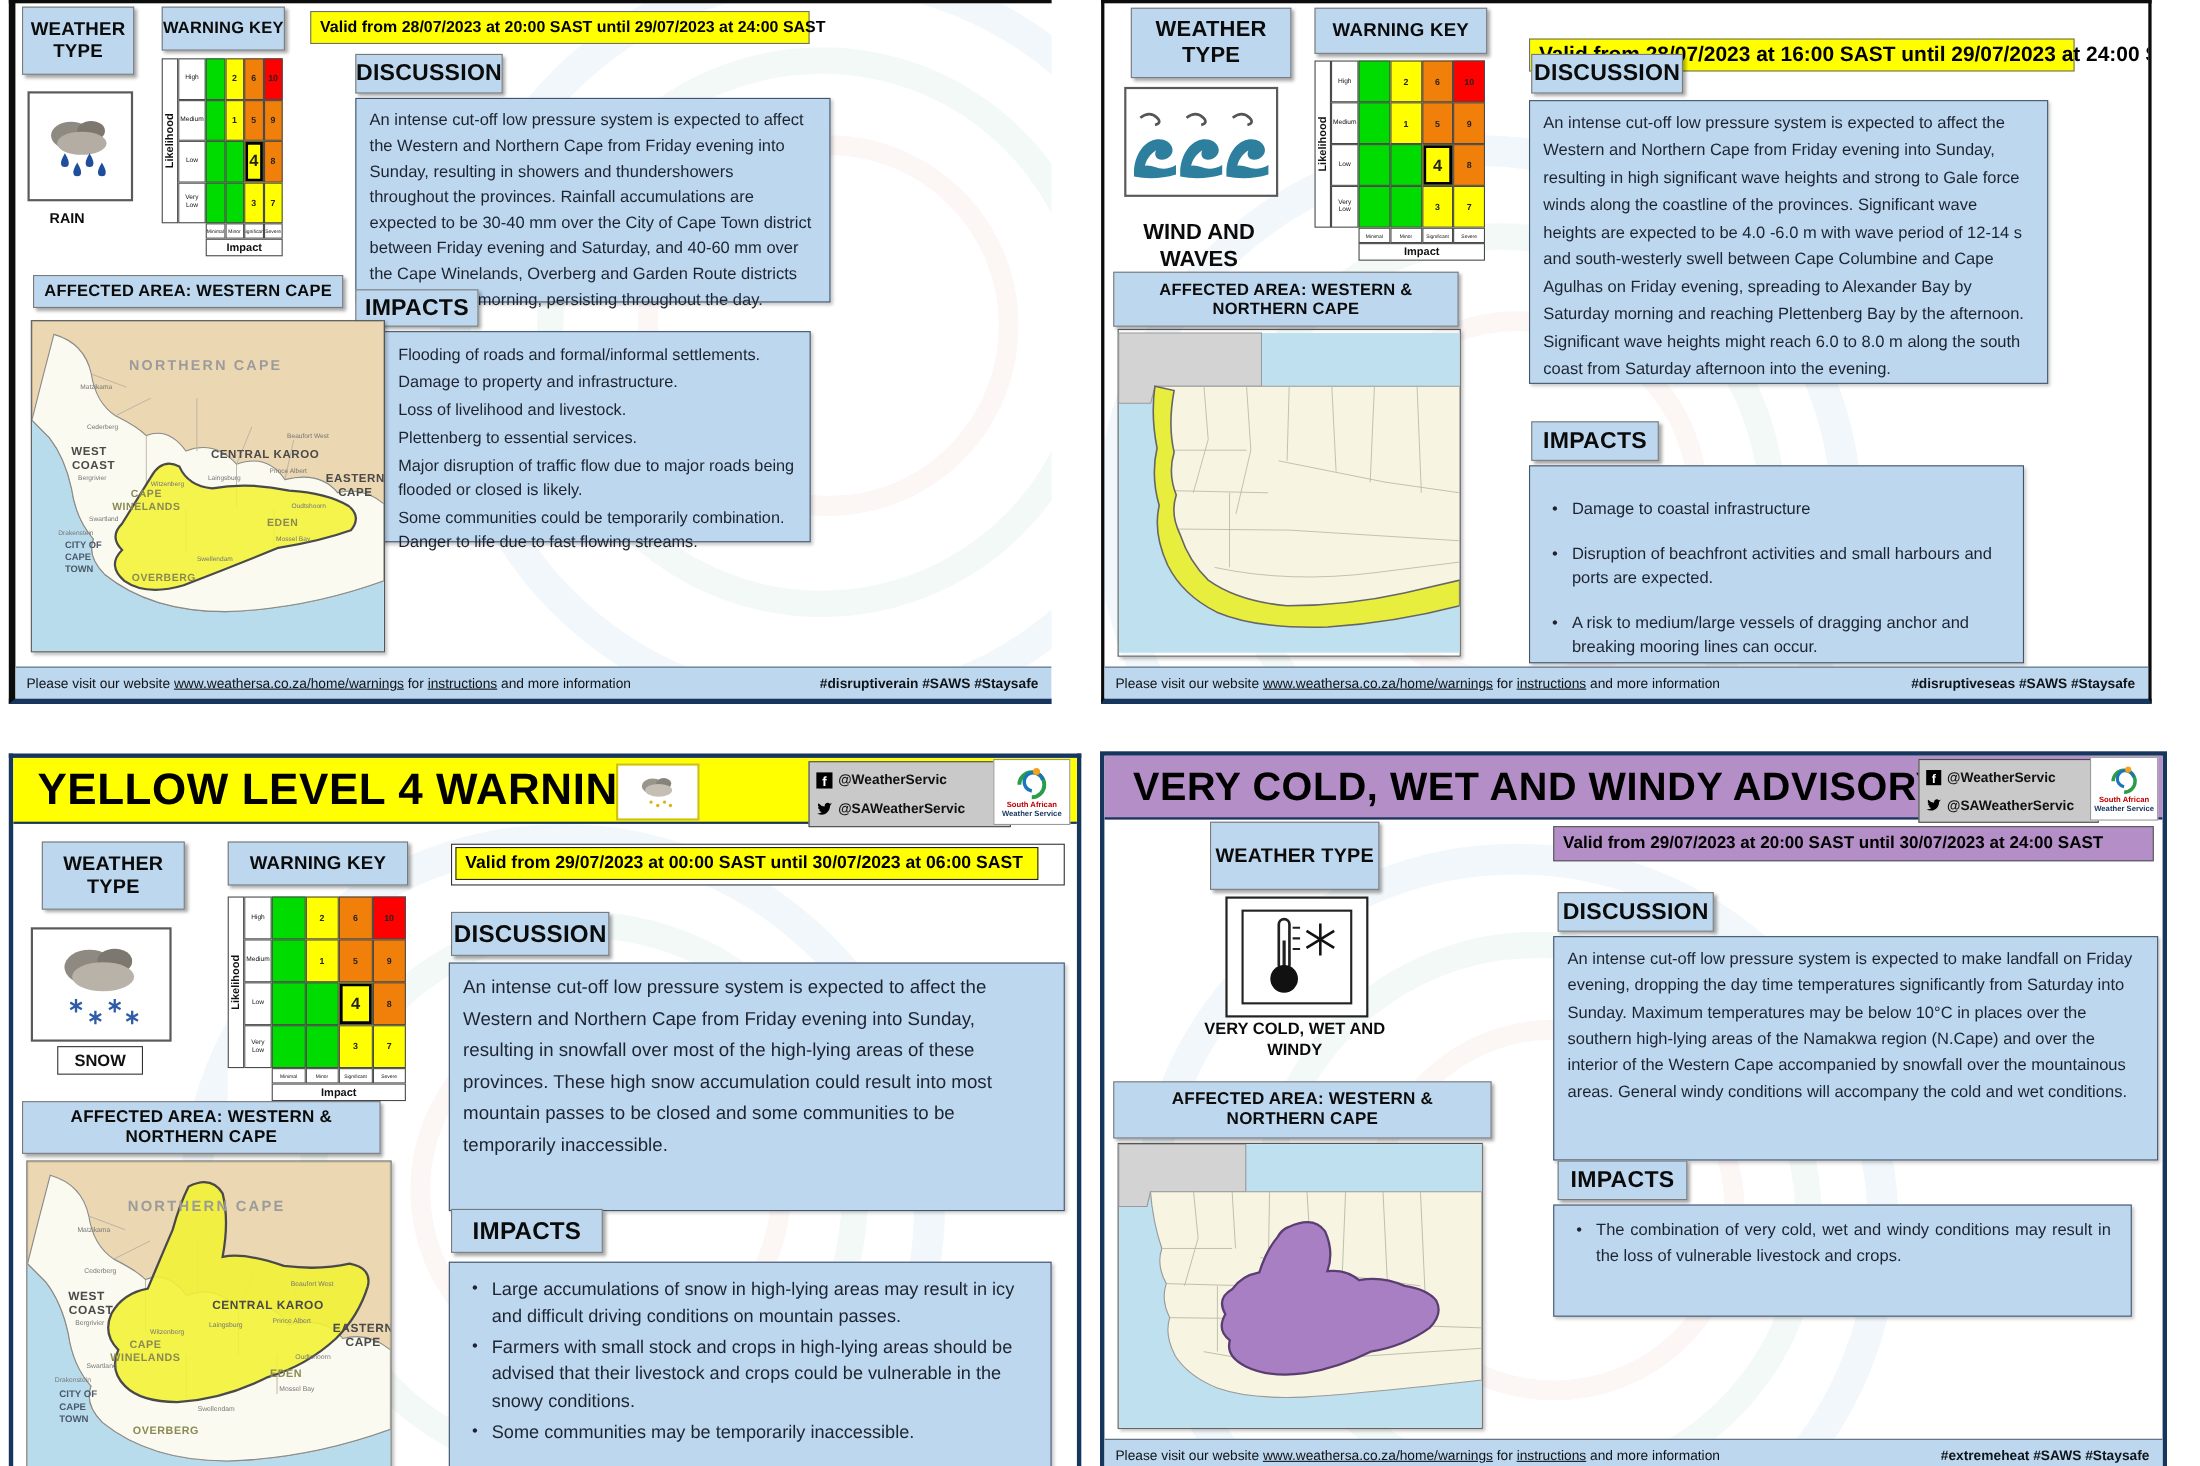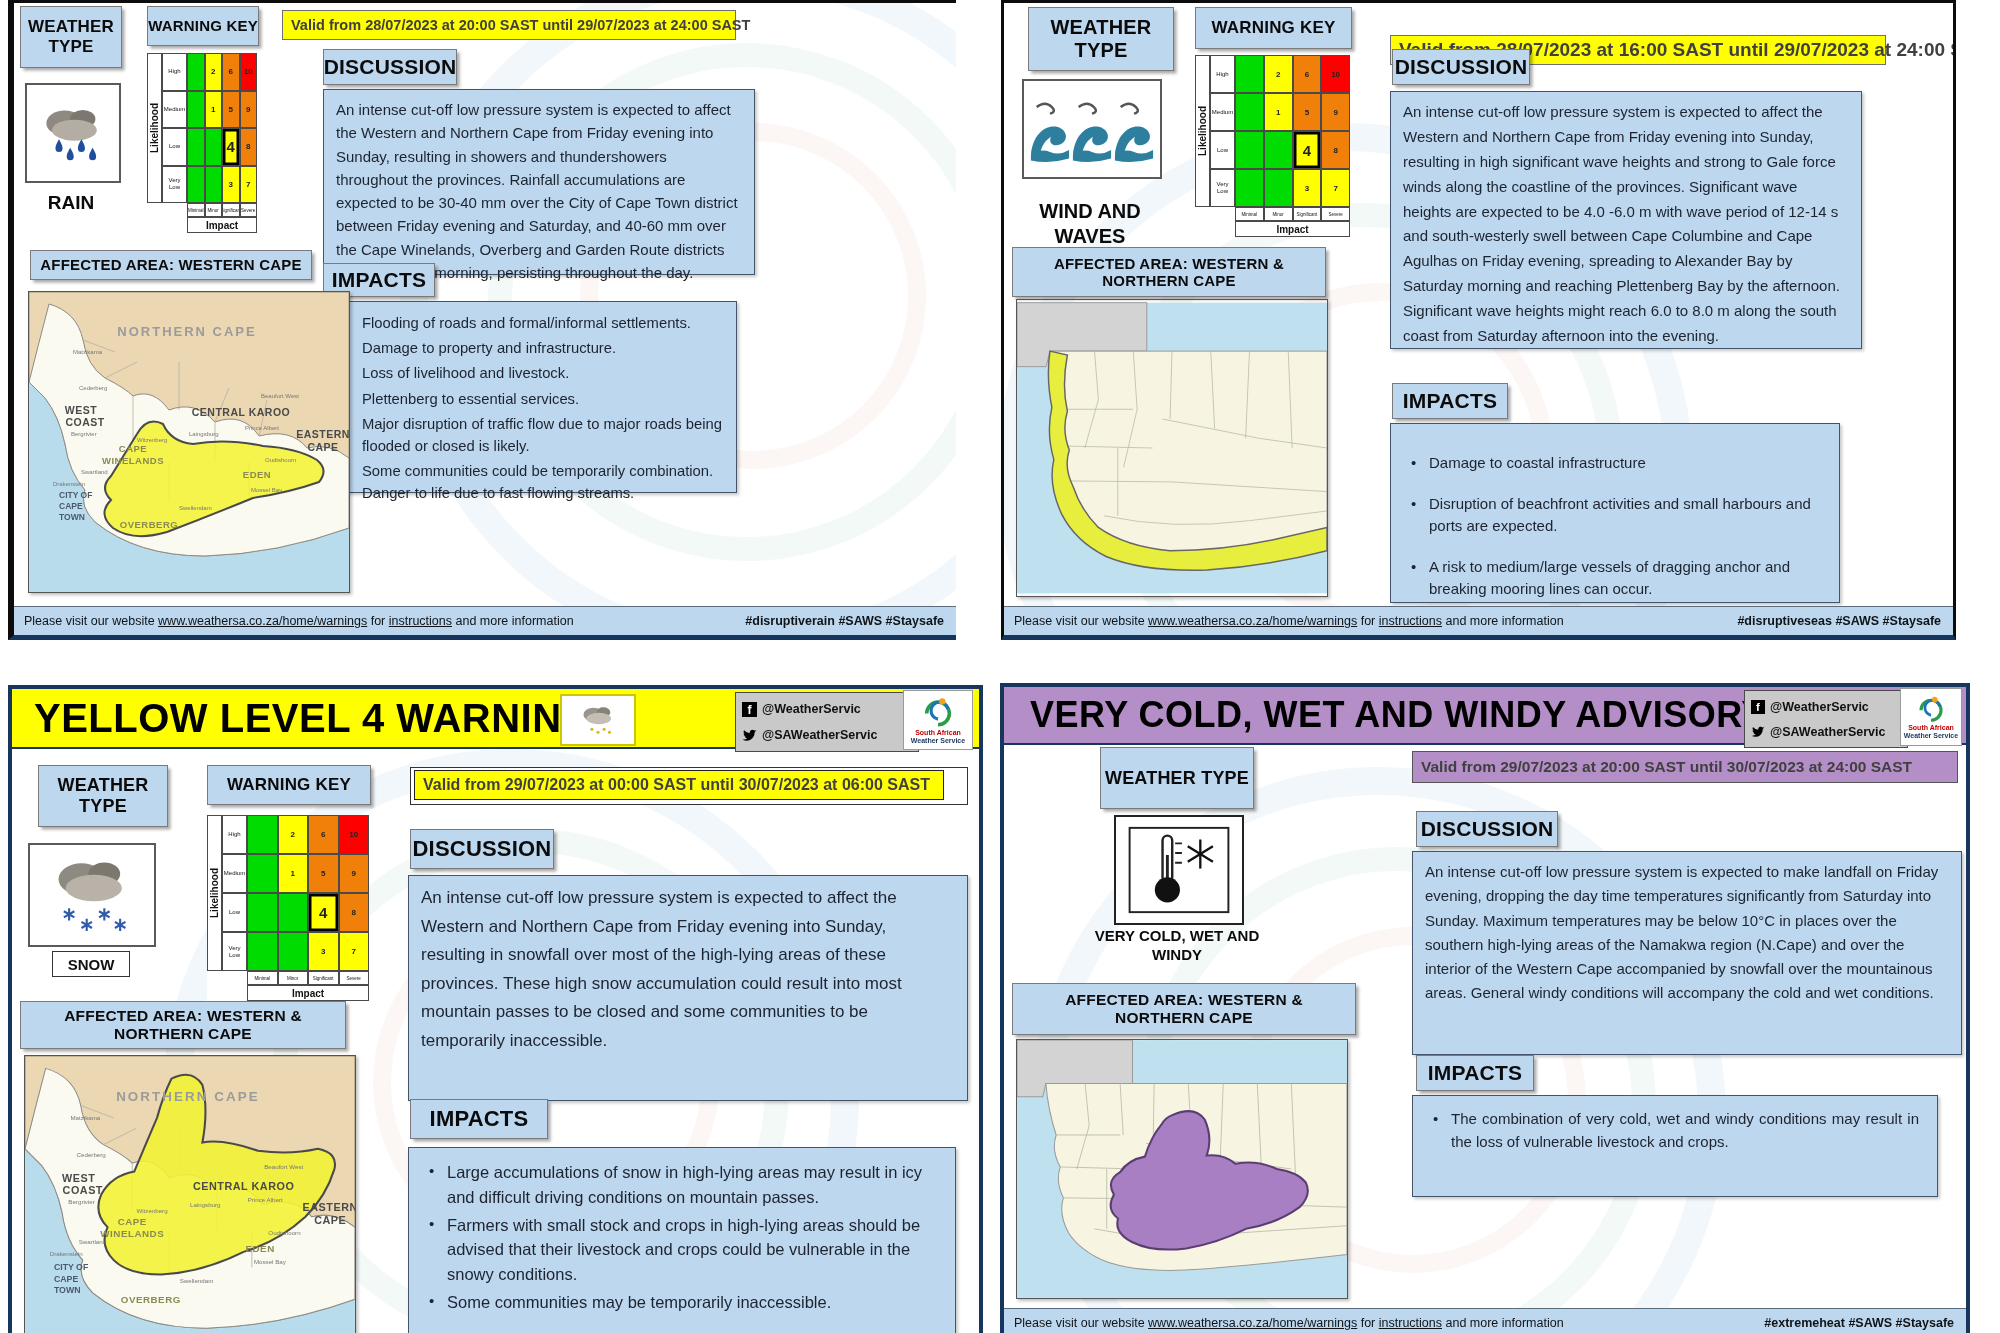--- a/index.html
+++ b/index.html
@@ -13,21 +13,21 @@
   .wm .r3{width:310px;height:310px;border:18px solid rgba(225,150,140,.09);right:30px;top:120px;}
 
   .hdr{position:absolute;background:#bdd7ee;border:1px solid #7a7a7a;
        box-shadow:2.5px 2.5px 3px rgba(0,0,0,.35);font-weight:800;
        display:flex;align-items:center;justify-content:center;text-align:center;
        font-size:21px;letter-spacing:.2px;color:#0b0b0b;line-height:1.15;}
   .tbox{position:absolute;background:#bdd7ee;border:1.3px solid #44546a;color:#1d2430;
         box-shadow:2px 2px 3px rgba(0,0,0,.22);}
   .disc{padding:8px 12px;font-size:15px;line-height:1.55;}
   .valid{position:absolute;background:#ffff00;border:1px solid #6f6f6f;font-weight:700;
-         display:flex;align-items:center;padding:0 8px;white-space:nowrap;color:#404040;}
+         display:flex;align-items:center;padding:0 8px;white-space:nowrap;color:#000000;}
   .iconbox{position:absolute;background:#fff;border:2px solid #5a5a5a;display:flex;
            align-items:center;justify-content:center;}
   .wname{position:absolute;font-weight:800;text-align:center;color:#0b0b0b;line-height:1.25;}
   ul.impacts{margin:0;padding:10px 14px 8px 16px;}
   ul.impacts li{list-style:none;position:relative;padding-left:22px;line-height:1.5;}
   ul.impacts li:before{content:"\2022";position:absolute;left:4px;font-size:15px;}
   .footer{position:absolute;left:0;right:0;bottom:0;background:#bdd7ee;border-top:1px solid #5a6b7d;
           font-size:12.5px;display:flex;align-items:center;padding:0 10px;color:#101418;}
   .footer .hash{position:absolute;right:12px;font-weight:600;}
   .footer a{color:#101418;text-decoration:underline;cursor:pointer;}
@@ -83,21 +83,21 @@
       <ellipse cx="74" cy="30" rx="18" ry="13" fill="#7d786f"></ellipse>
       <ellipse cx="62" cy="46" rx="32" ry="15" fill="#b3ada3"></ellipse>
       <g fill="#1f4e9c">
         <path transform="translate(40,66)" d="M0 -7 C-4 0 -5 3 -5 6 a5 5 0 0 0 10 0 C5 3 4 0 0 -7 Z"></path>
         <path transform="translate(56,78)" d="M0 -7 C-4 0 -5 3 -5 6 a5 5 0 0 0 10 0 C5 3 4 0 0 -7 Z"></path>
         <path transform="translate(72,66)" d="M0 -7 C-4 0 -5 3 -5 6 a5 5 0 0 0 10 0 C5 3 4 0 0 -7 Z"></path>
         <path transform="translate(88,78)" d="M0 -7 C-4 0 -5 3 -5 6 a5 5 0 0 0 10 0 C5 3 4 0 0 -7 Z"></path>
       </g>
     </svg>
   </div>
-  <div class="wname" style="left:11px;top:188px;width:92px;font-size:19px;">RAIN</div>
+  <div class="wname" style="left:1px;top:188px;width:92px;font-size:13px;">RAIN</div>
 
   <div class="hdr" style="left:133px;top:3px;width:110px;height:38px;font-size:15px;">WARNING KEY</div>
   <div class="matrix" style="left:133px;top:50px;width:110px;height:180px;">
       <div class="mx-lik">Likelihood</div>
       <div class="mx-rowlab">High</div>
       <div class="mx-cell" style="background: rgb(0, 220, 0);"></div>
       <div class="mx-cell" style="background: rgb(255, 255, 0);">2</div>
       <div class="mx-cell" style="background: rgb(240, 128, 10);">6</div>
       <div class="mx-cell" style="background: rgb(254, 0, 0);">10</div>
       <div class="mx-rowlab">Medium</div>

